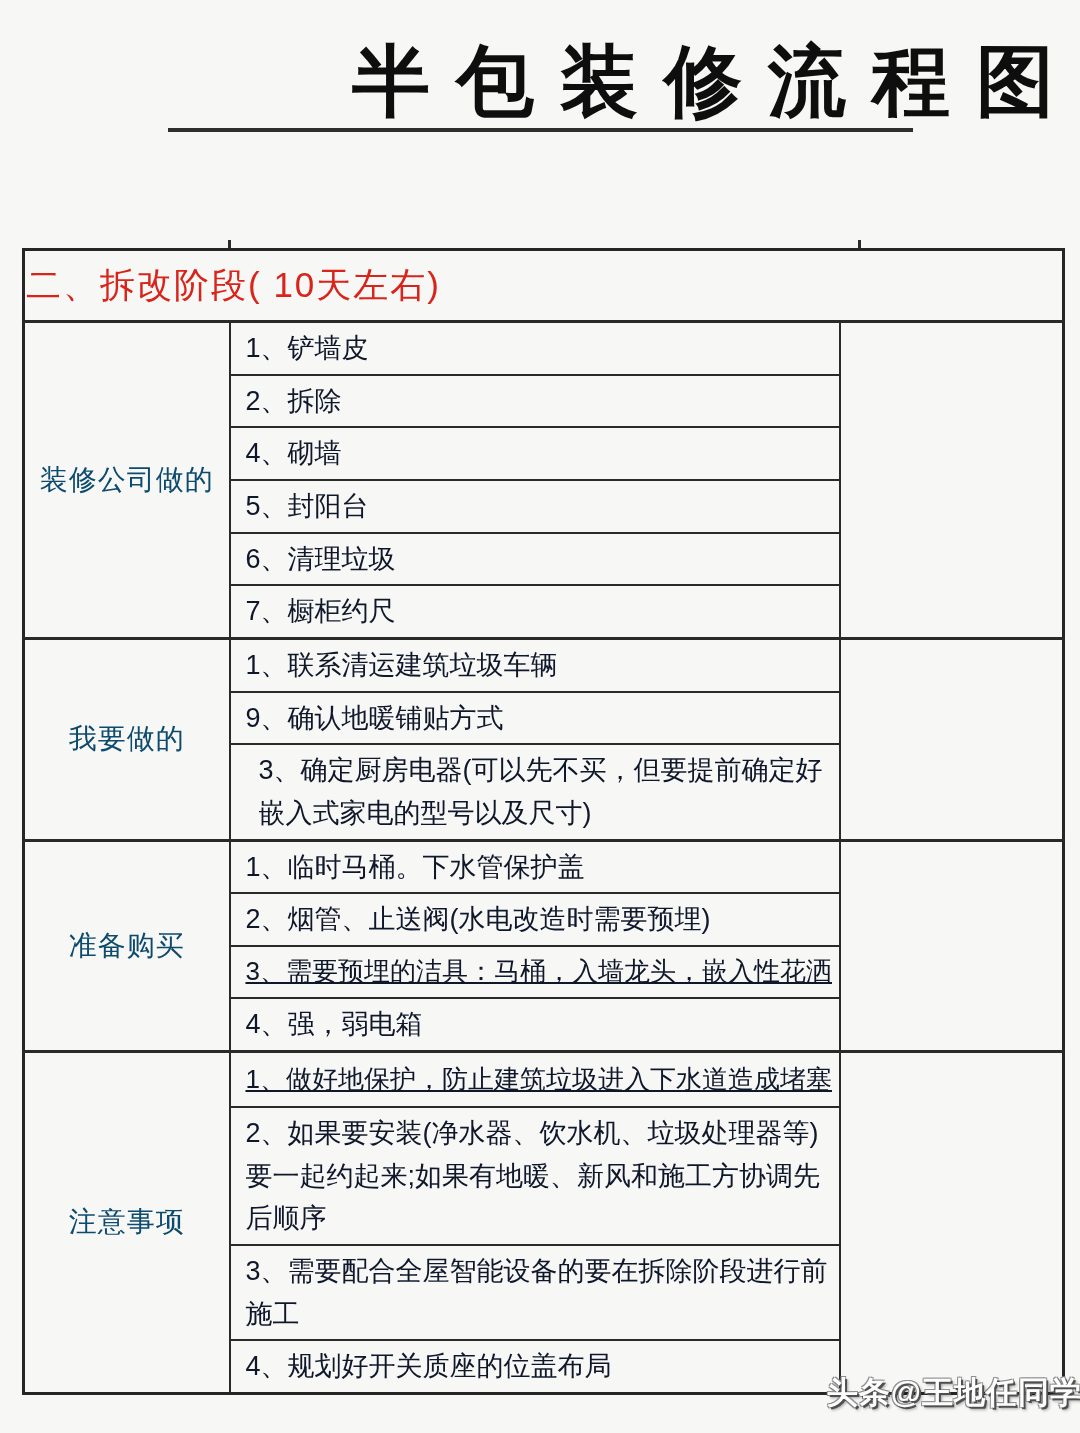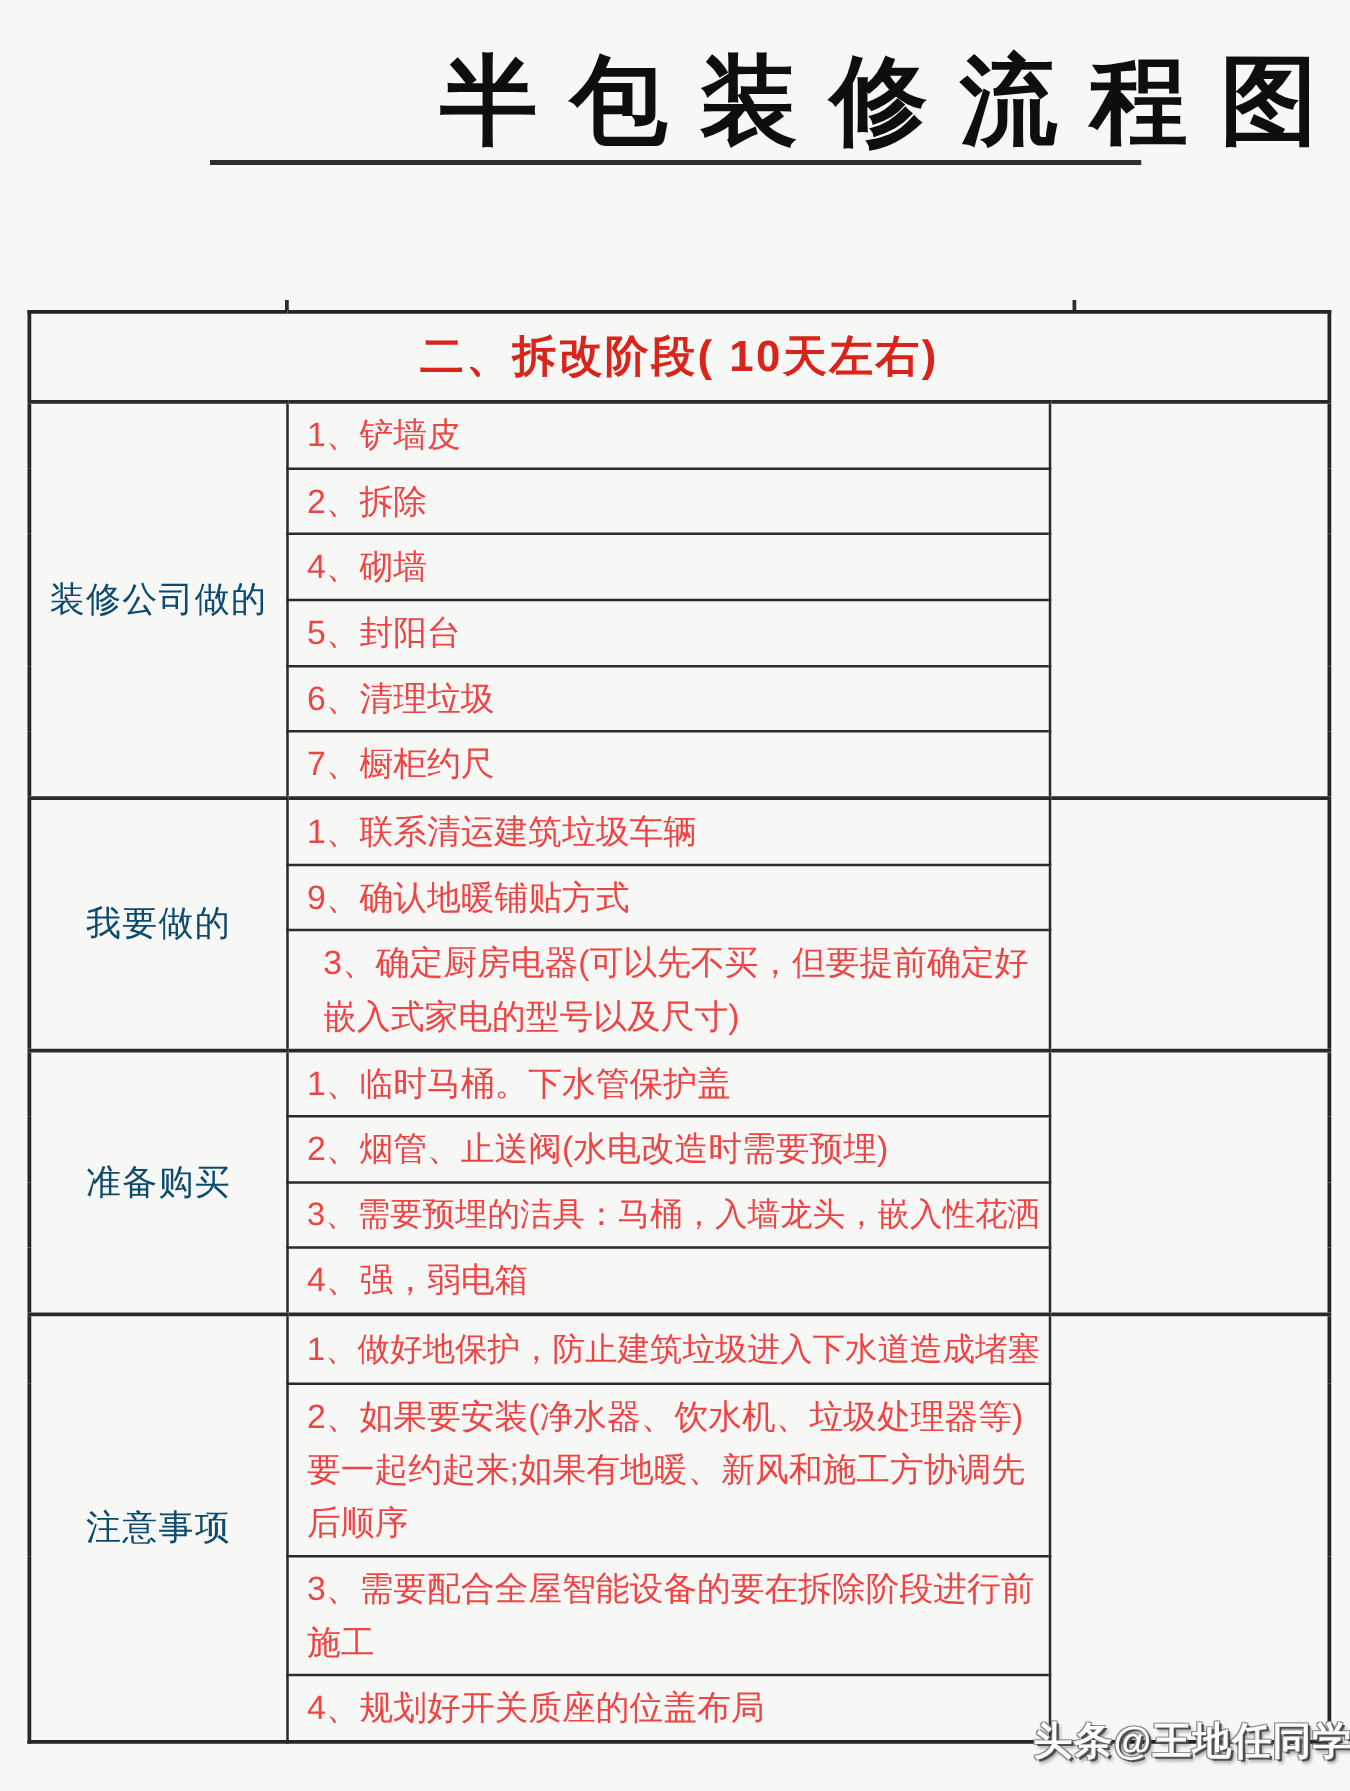--- a/index.html
+++ b/index.html
@@ -67,43 +67,43 @@
     vertical-align: middle;
     box-sizing: border-box;
   }
   table.flow {
     border: 3px solid #262626;
   }
   tr.sec > td { border-top-width: 3px; }
 
   td.header-cell {
     height: 72px;
-    text-align: center;
     font-size: 35px;
-    font-weight: bold;
+    font-weight: normal;
     color: #d9241b;
     letter-spacing: 2px;
   }
   td.label-cell {
     text-align: center;
     font-size: 28px;
     color: #0c4a6e;
     letter-spacing: 1px;
   }
   td.item-cell {
     font-size: 27px;
-    color: #ef4444;
+    color: #0f172a;
     padding: 4px 10px 4px 15px;
     line-height: 1.58;
     word-break: break-all;
   }
   td.item-cell.tight {
     font-size: 26px;
     white-space: nowrap;
     padding-right: 16px;
+    text-decoration: underline;
   }
   tr.r  td.item-cell { height: 52px; }
   tr.r2 td.item-cell { height: 87px; padding-left: 28px; }   
   tr.rA td.item-cell { height: 56px; }
   tr.rB td.item-cell { height: 124px; }  
   tr.rC td.item-cell { height: 87px; }
   tr.rD td.item-cell { height: 49px; }
   td.empty-cell { background: transparent; }
 
   

